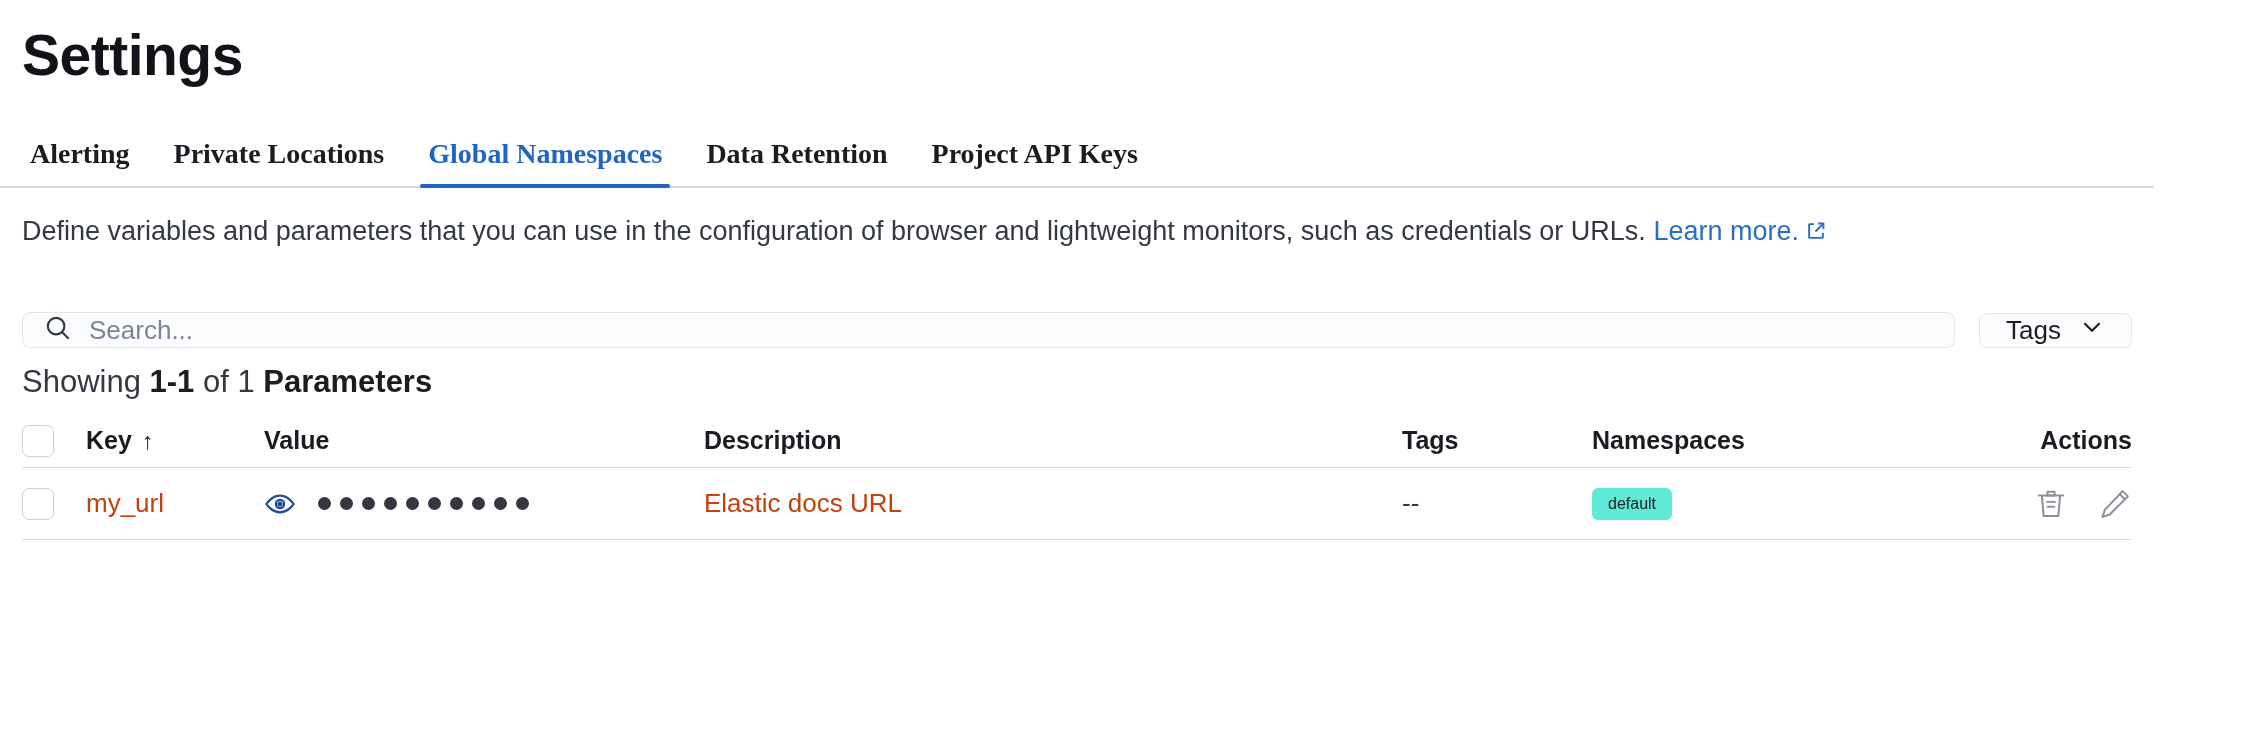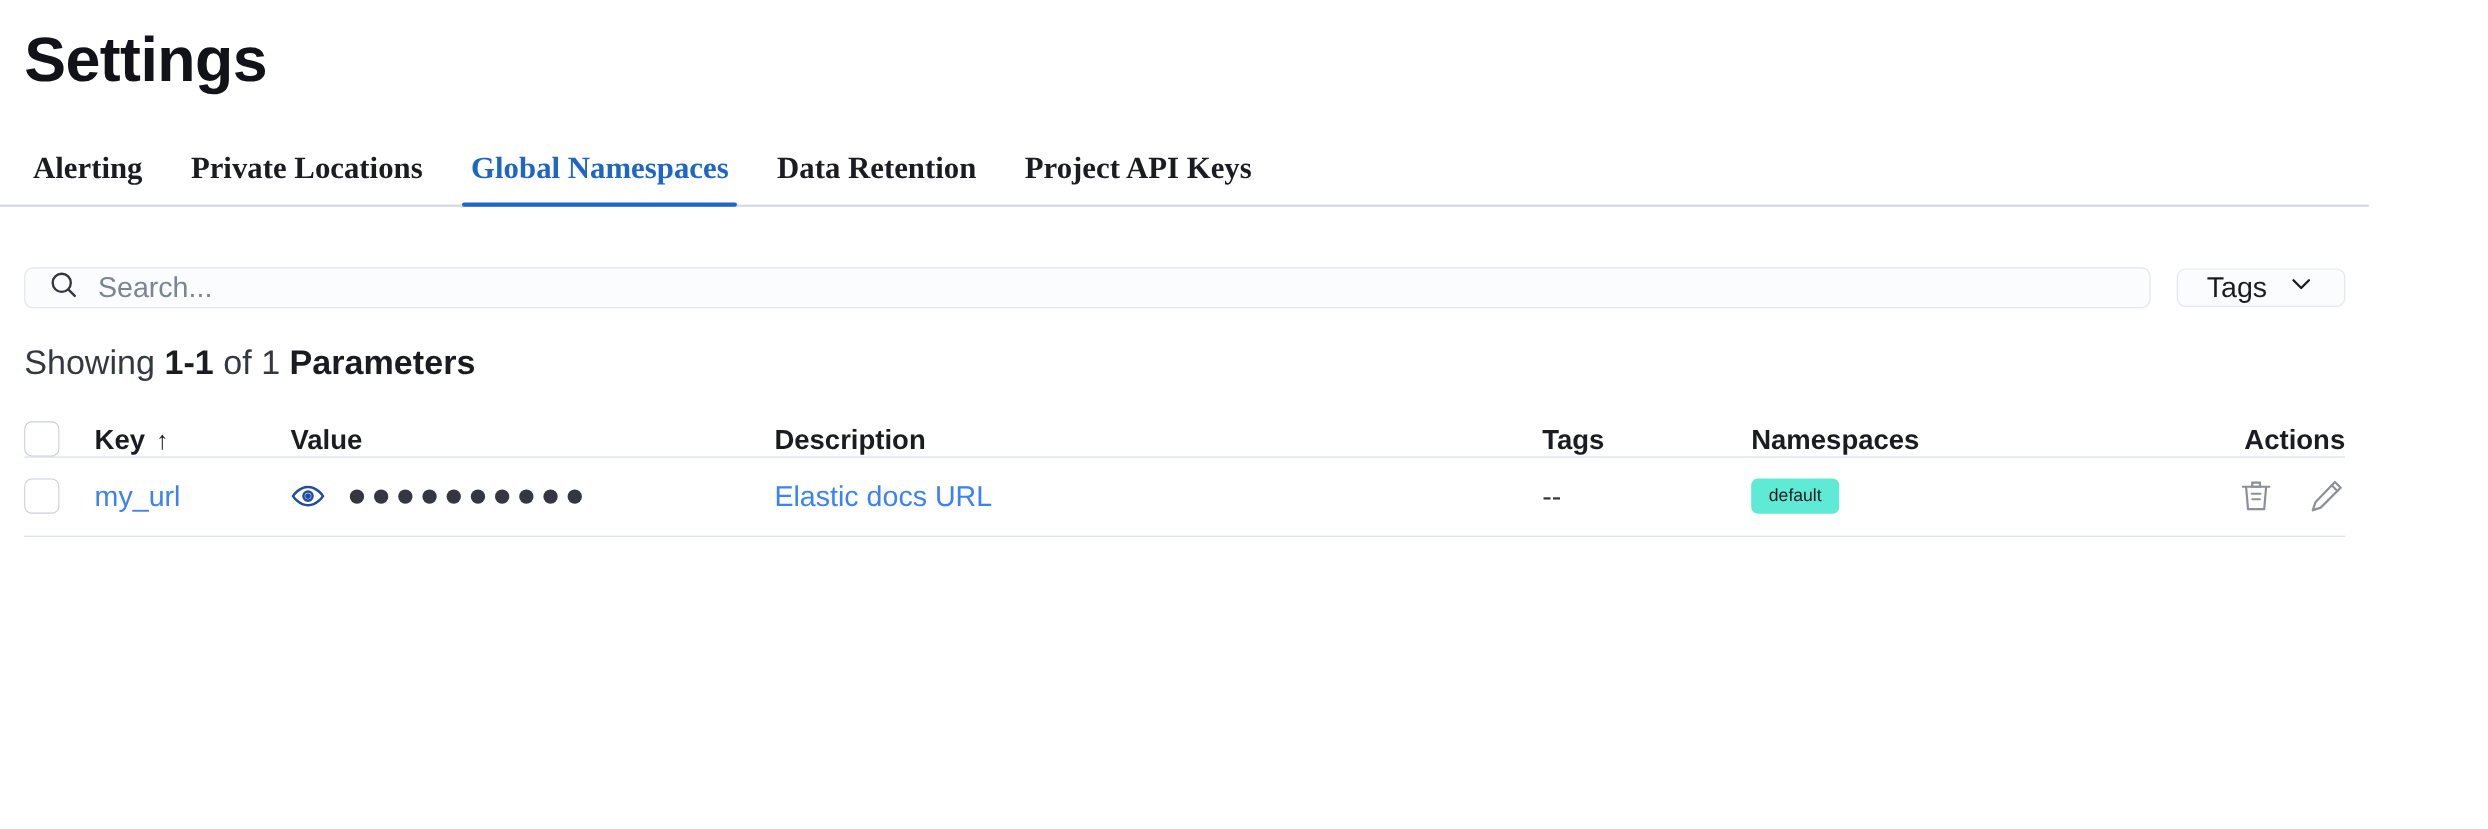--- a/index.html
+++ b/index.html
@@ -79,24 +79,24 @@
   }
   .ext-icon {
     display: inline-block;
     vertical-align: -2px;
     margin-left: 6px;
   }
 
   
   .controls {
     display: flex;
-    align-items: center;
+    align-items: flex-end;
     gap: 24px;
     padding: 0 22px;
-    margin-top: 40px;
+    margin-top: 30px;
     height: 68px;
   }
   .search-box {
     flex: 1 1 auto;
     display: flex;
     align-items: center;
     gap: 16px;
     background: #fbfcfd;
     border: 1px solid #e3e6ee;
     border-radius: 8px;
@@ -177,41 +177,41 @@
   
   .table {
     margin: 14px 22px 0 22px;
     width: calc(100% - 44px);
   }
   .row {
     display: flex;
     align-items: center;
     border-bottom: 1px solid #d6dce8;
   }
-  .row.head { height: 54px; align-items: flex-end; }
+  .row.head { height: 54px; }
   .row.body { height: 72px; }
 
   .c-check { flex: 0 0 64px; display: flex; align-items: center; }
   .c-key   { flex: 0 0 178px; }
   .c-value { flex: 0 0 440px; display: flex; align-items: center; gap: 22px; }
   .c-desc  { flex: 1 1 auto; }
   .c-tags  { flex: 0 0 190px; }
   .c-ns    { flex: 0 0 420px; }
   .c-act   { flex: 0 0 120px; text-align: right; }
 
   .th {
     font-size: 25px;
     font-weight: 700;
     color: #1a1c21;
     white-space: nowrap;
   }
   .td {
     font-size: 26px;
     font-weight: 400;
-    color: #3b82f6;
+    color: #c2410c;
     white-space: nowrap;
   }
   .sort-arrow { margin-left: 10px; font-size: 23px; font-weight: 400; }
 
   .checkbox {
     width: 32px; height: 32px;
     border: 1px solid #c9cfdb;
     border-radius: 7px;
     background: #ffffff;
     cursor: pointer;
@@ -257,20 +257,28 @@
   <h1 class="page-title">Settings</h1>
 
   <nav class="tabs">
     <div class="tab">Alerting</div>
     <div class="tab">Private Locations</div>
     <div class="tab active">Global Namespaces</div>
     <div class="tab">Data Retention</div>
     <div class="tab">Project API Keys</div>
   </nav>
 
+  <p class="desc">
+    <span>Define variables and parameters that you can use in the configuration of browser and lightweight monitors, such as credentials or URLs.</span>
+    <a href="#"><span>Learn more.</span><span class="ext-icon"><svg width="22" height="22" viewBox="0 0 16 16" fill="none" stroke="#2a6ec4" stroke-width="1.4">
+            <path d="M6.5 3H3.4A.4.4 0 0 0 3 3.4v9.2a.4.4 0 0 0 .4.4h9.2a.4.4 0 0 0 .4-.4V9.5"></path>
+            <path d="M9.5 2.6H13.4V6.5"></path>
+            <path d="M13.2 2.8 7.6 8.4"></path>
+          </svg></span></a>
+  </p>
 
   <div class="controls">
     <div class="search-box">
       <span>
         <svg width="30" height="30" viewBox="0 0 24 24" fill="none" stroke="#343741" stroke-width="1.7">
           <circle cx="10.5" cy="10.5" r="6.6"></circle>
           <path d="M15.4 15.4 20 20" stroke-linecap="round"></path>
         </svg>
       </span>
       <input type="text" placeholder="Search..." style="">

